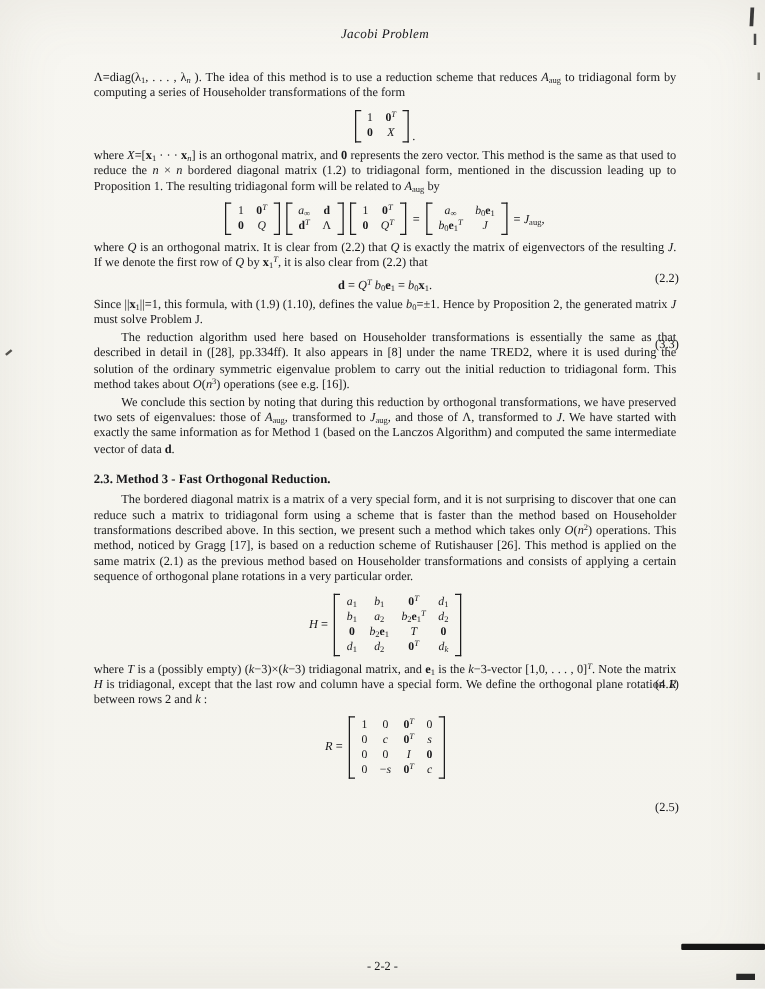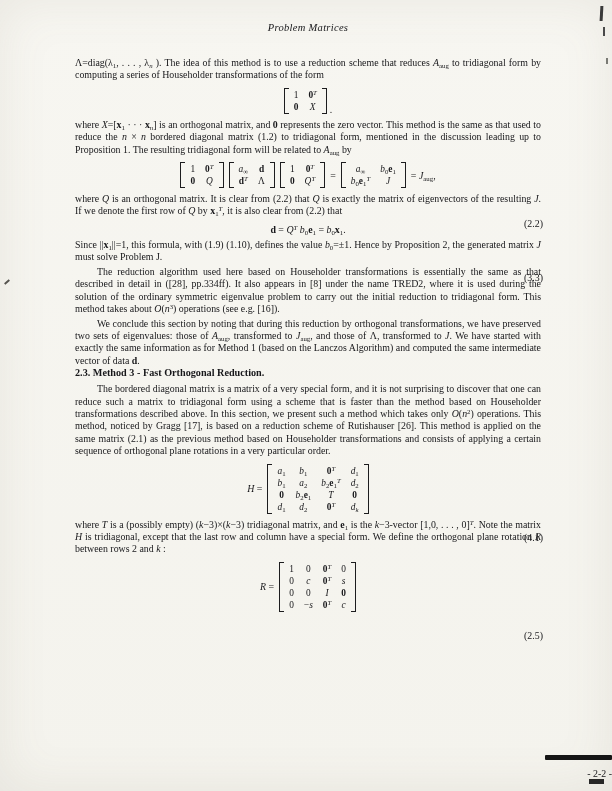--- a/index.html
+++ b/index.html
@@ -7,43 +7,43 @@
     position:relative; width:612px; height:791px; overflow:hidden;
     background:linear-gradient(180deg,#f7f6f1 0%,#f4f3ed 100%);
     box-shadow: inset 0 0 50px rgba(120,110,90,0.10);
     color:#17171a;
     font-family:"Liberation Serif","DejaVu Serif",serif;
   }
   .content { position:absolute; left:75px; top:22px; width:466px; }
   .running-head { text-align:center; font-style:italic; font-size:10.5px; letter-spacing:.3px; margin-bottom:24px; }
   p { margin:0; text-align:justify; font-size:9.9px; line-height:12.4px; }
   p.indent { text-indent:22px; margin-top:2px; }
-  .section-heading { font-size:10.2px; font-weight:bold; margin:0 0 5px; font-family:"Liberation Serif",serif; }
+  .section-heading { font-size:10.2px; font-weight:bold; margin:12px 0 5px; font-family:"Liberation Serif",serif; }
   .display { position:relative; text-align:center; margin:5px 0 4px; font-size:9.9px; }
   .display .row { display:inline-flex; align-items:center; gap:5px; vertical-align:middle; }
   .eqno { position:absolute; right:-2px; top:50%; transform:translateY(-50%); font-size:9.9px;margin-top:48px; }
   .tail-low { align-self:flex-end; margin-left:-2px; }
   .matrix { display:inline-flex; align-items:stretch; }
   .lbr { width:4px; border:1px solid #1c1c1e; border-right:none; margin:1px 0; }
   .rbr { width:4px; border:1px solid #1c1c1e; border-left:none; margin:1px 0; }
   .mgrid { display:grid; column-gap:10px; row-gap:0; padding:2px 5px; align-items:center; justify-items:center; font-size:9.4px; line-height:12px; }
   sup,sub { font-size:6.8px; line-height:0; }
   sup { vertical-align:0.45em; }
   sub { vertical-align:-0.25em; }
-  .page-number { position:absolute; left:0; right:0; bottom:12px; text-align:right; font-size:9.9px; }
+  .page-number { position:absolute; left:0; right:0; bottom:12px; text-align:center; font-size:9.9px; }
   .artifact { position:absolute; }
 </style>
 </head>
 <body>
 
 <div class="page">
 
   <div class="content">
 
-    <div class="running-head">Problem Matrices</div>
+    <div class="running-head">Jacobi Problem</div>
 
     <p>Λ=diag(λ<sub>1</sub>, . . . , λ<sub><i>n</i></sub> ). The idea of this method is to use a reduction scheme that reduces <i>A</i><sub>aug</sub> to tridiagonal form by computing a series of Householder transformations of the form</p>
 
     <div class="display">
       <span class="row">
         <span class="matrix">
             <span class="lbr"></span>
             <span class="mgrid" style="grid-template-columns: repeat(2, auto);">
               <span class="mcell">1</span>
               <span class="mcell"><b>0</b><sup><i>T</i></sup></span>

